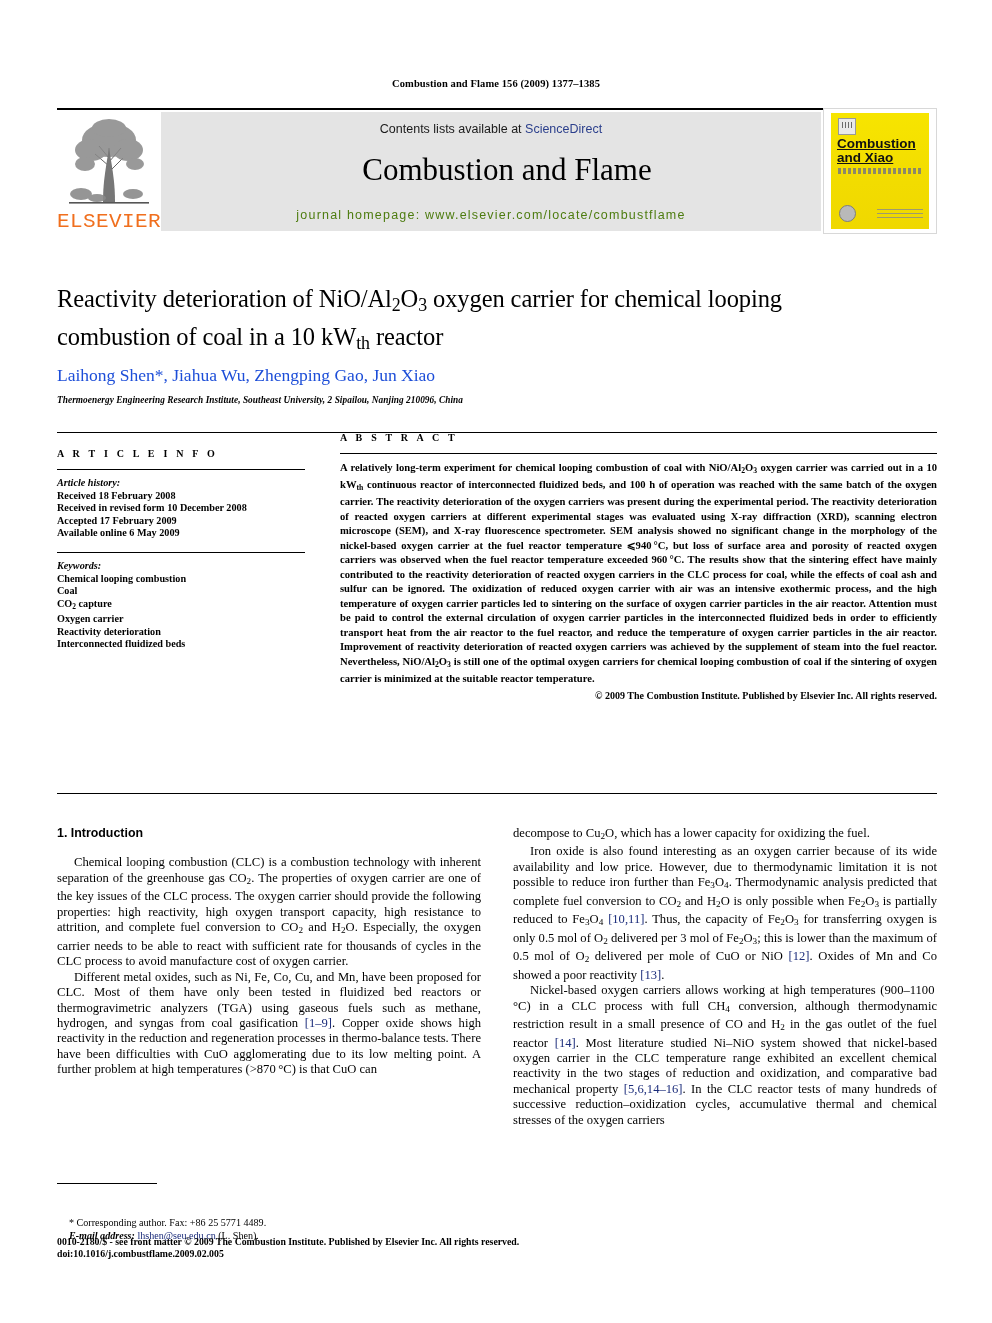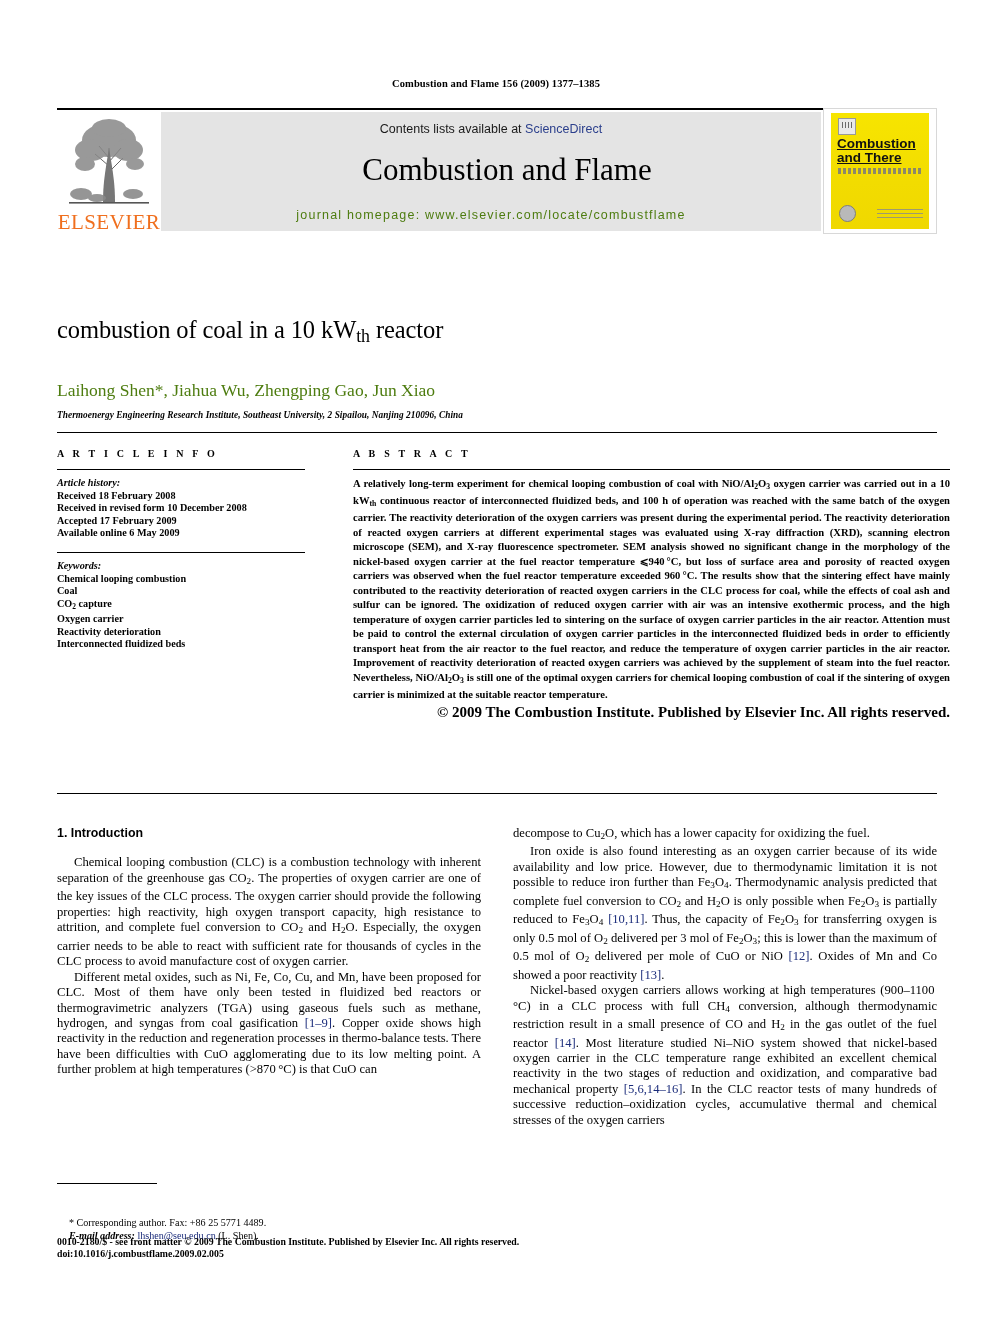--- a/index.html
+++ b/index.html
@@ -60,21 +60,21 @@
     background: #ffffff;
     overflow: hidden;
   }
   .elsevier-word {
     position: absolute;
     bottom: 0px;
     left: 0;
     width: 104px;
     text-align: center;
     color: #f06f1e;
-    font-family: Liberation Serif, serif;
+    font-family: Liberation Mono, monospace;
     font-size: 21px;
     font-weight: normal;
     letter-spacing: 0.4px;
     line-height: 20px;
   }
   .elsevier-tree {
     position: absolute;
     left: 8px; top: 2px;
     width: 88px; height: 96px;
   }
@@ -189,24 +189,24 @@
   h1.article-title {
     margin: 0;
     font-family: "Liberation Serif", serif;
     font-weight: normal;
     font-size: 24.5px;
     line-height: 31px;
     color: #000;
     letter-spacing: -0.1px;
   }
   .authors {
-    margin-top: 28px;
+    margin-top: 6px;
     font-family: "Liberation Serif", serif;
     font-size: 17.5px;
-    color: #4d7c0f;
+    color: #1d4ed8;
   }
   .affil {
     margin-top: 9px;
     font-family: "Liberation Serif", serif;
     font-style: italic;
     font-weight: bold;
     font-size: 9.3px;
     color: #000;
     letter-spacing: 0.05px;
   }
@@ -247,39 +247,38 @@
   }
   .info-list .hdr {
     font-style: italic;
   }
   .kw-block { margin-top: 12px; }
   .kw-hair { height:1px; background:#000; margin-bottom:7px; }
 
   .abstract {
     position: absolute;
     left: 340px;
-    top: 448px;
+    top: 432px;
     width: 597px;
-    margin-left: 13px;
   }
   .abs-body {
     margin-top: 7px;
     font-family: "Liberation Serif", serif;
     font-weight: bold;
     font-size: 10.6px;
     line-height: 14.5px;
     text-align: justify;
     color: #000;
   }
   .abs-copy {
     margin-top: 2px;
     text-align: right;
     font-family: "Liberation Serif", serif;
     font-weight: bold;
-    font-size: 15px;
+    font-size: 10px;
     line-height: 14.5px;
   }
   .rule-info-bottom {
     position: absolute;
     left: 57px;
     top: 793px;
     width: 880px;
     height: 1px;
     background: #000;
   }
@@ -386,32 +385,32 @@
       <div class="home">journal homepage: www.elsevier.com/locate/combustflame</div>
     </div>
 
     <div class="cover">
       <div class="cover-inner">
         <div class="cover-badge">
             <i></i>
           </div>
         <div class="cover-title">
           <div>Combustion</div>
-          <div>and There</div>
+          <div>and Xiao</div>
         </div>
         <div class="cover-sub"></div>
         <div class="cover-circle"></div>
         <div class="cover-foot"></div>
       </div>
     </div>
   </div>
 
   <div class="title-block">
     <h1 class="article-title">
-      <br>
+      <span>Reactivity deterioration of NiO/Al<sub>2</sub>O<sub>3</sub> oxygen carrier for chemical looping</span><br>
       <span>combustion of coal in a 10 kW<sub>th</sub> reactor</span>
     </h1>
     <div class="authors">Laihong Shen*, Jiahua Wu, Zhengping Gao, Jun Xiao</div>
     <div class="affil">Thermoenergy Engineering Research Institute, Southeast University, 2 Sipailou, Nanjing 210096, China</div>
   </div>
 
   <div class="rule-info-top"></div>
 
   <div class="infobox">
     <div class="sec-label">A R T I C L E    I N F O</div>

